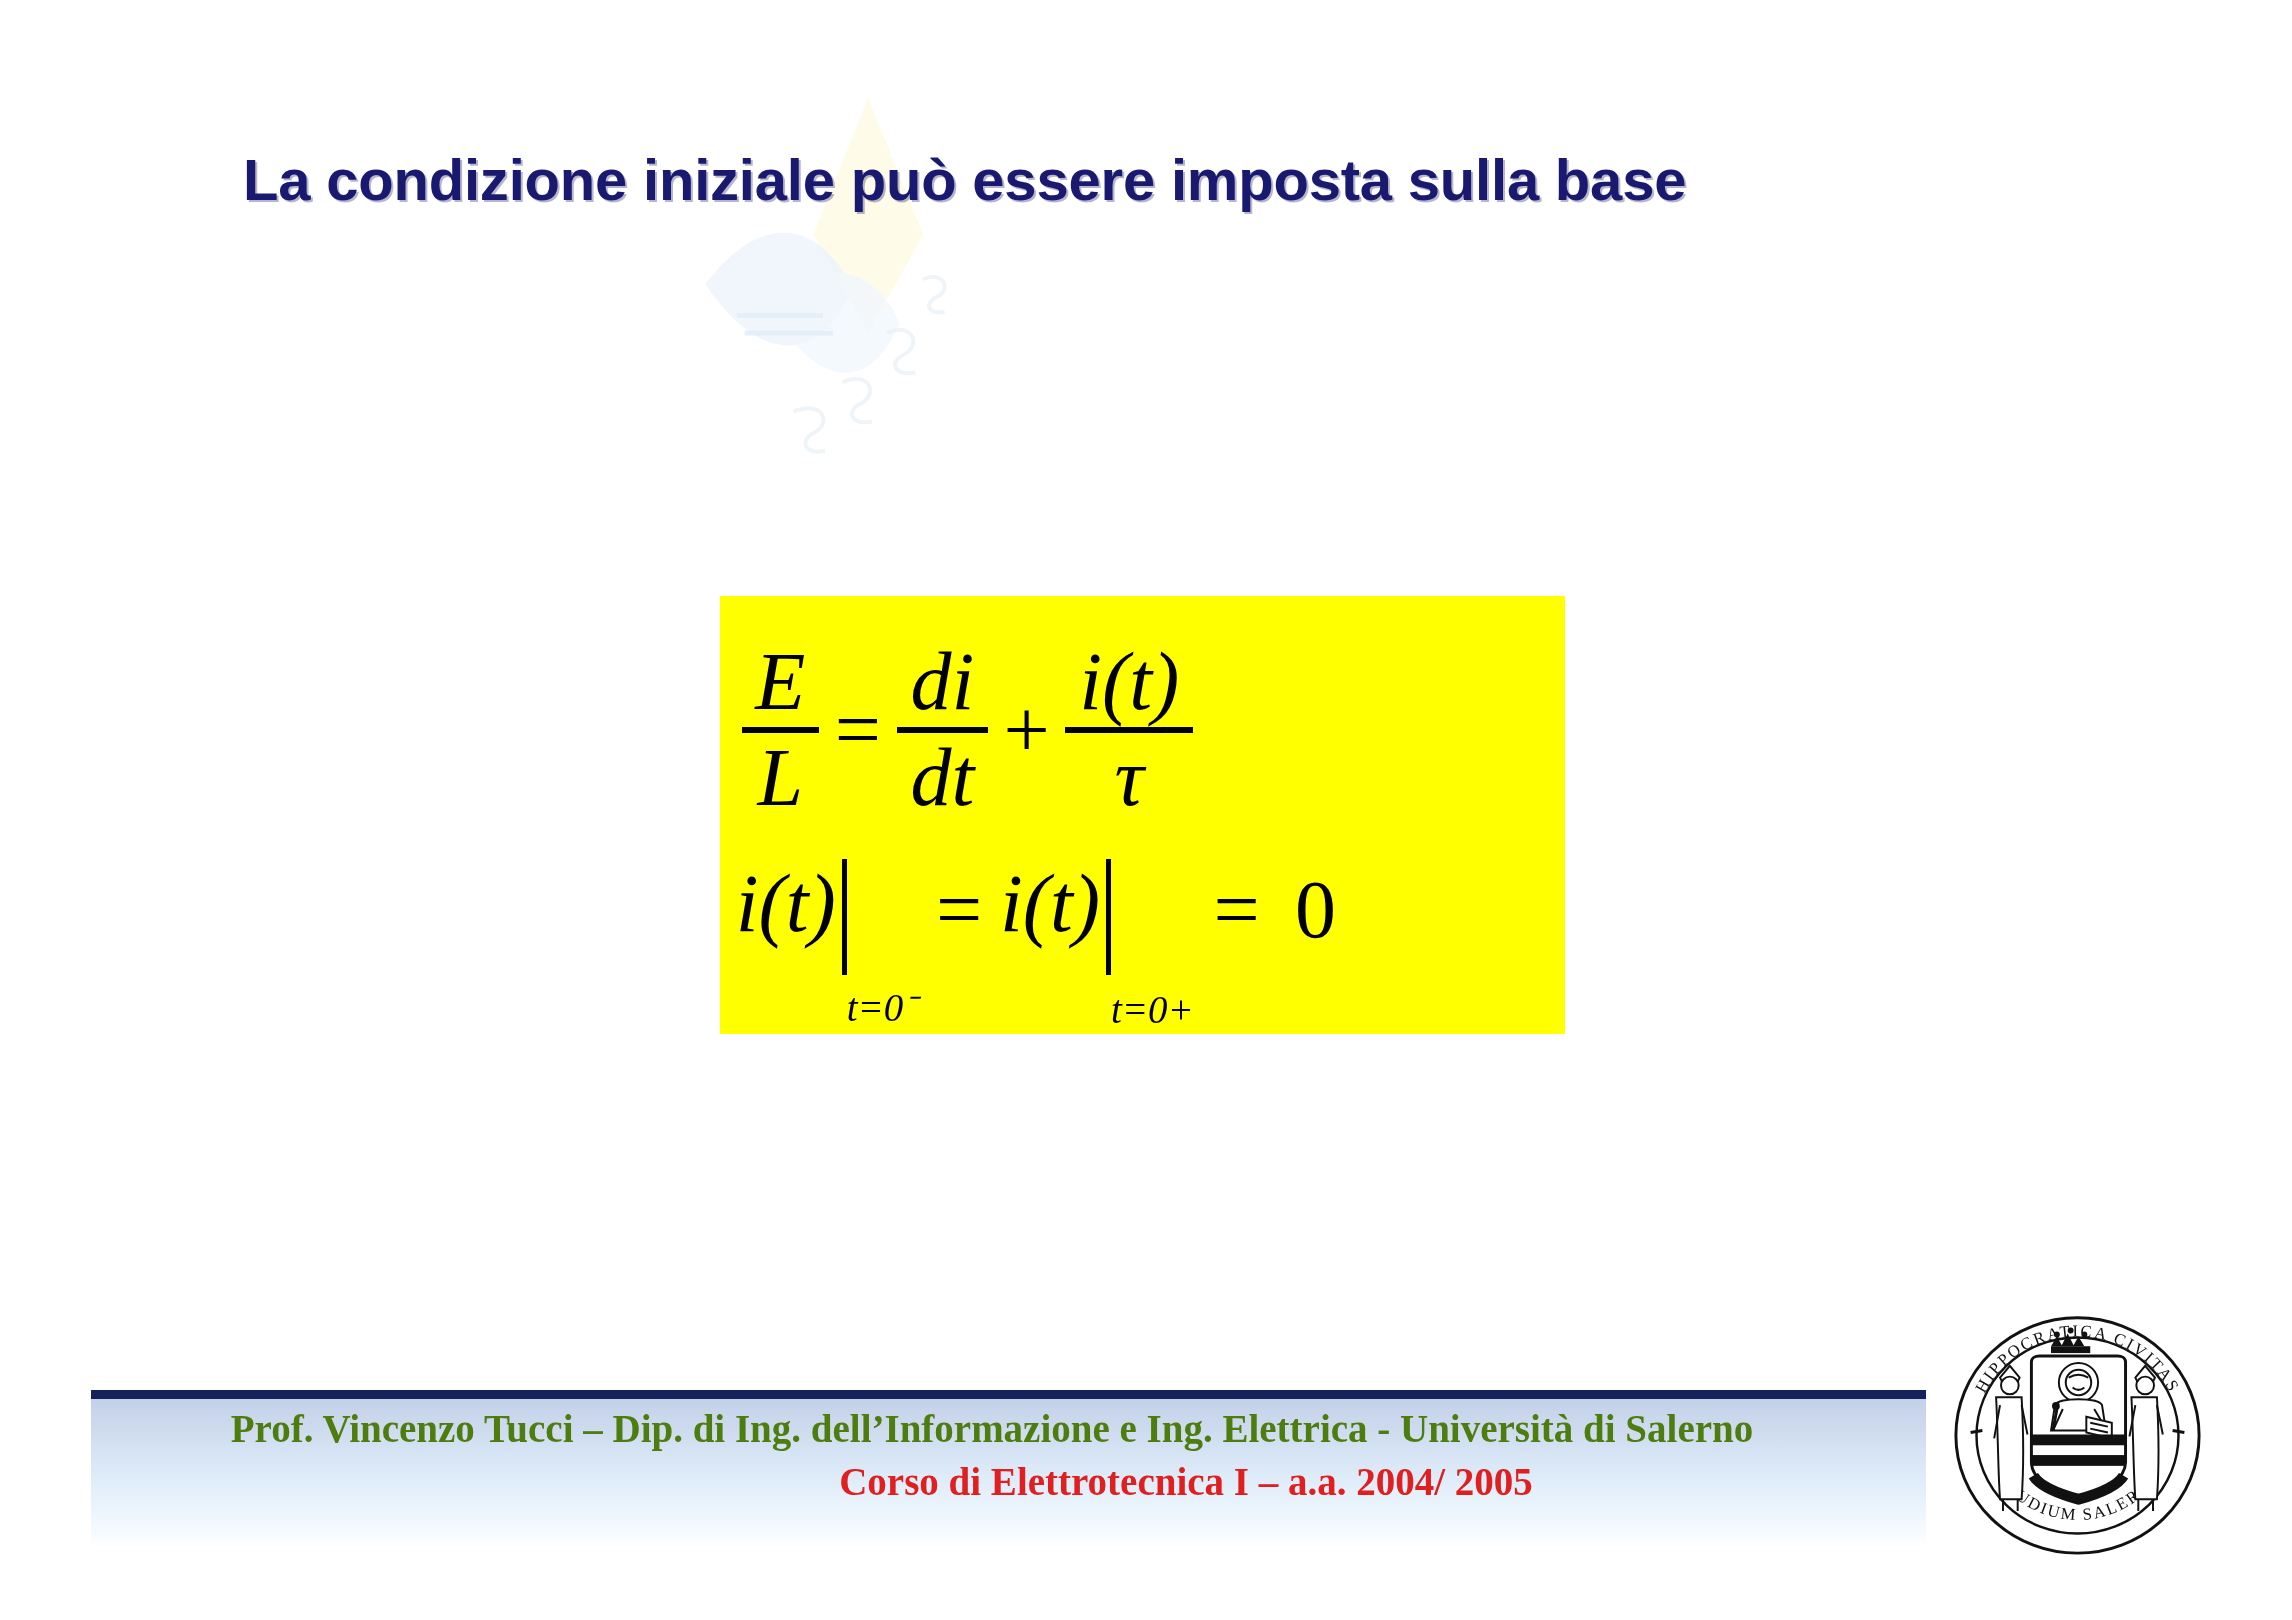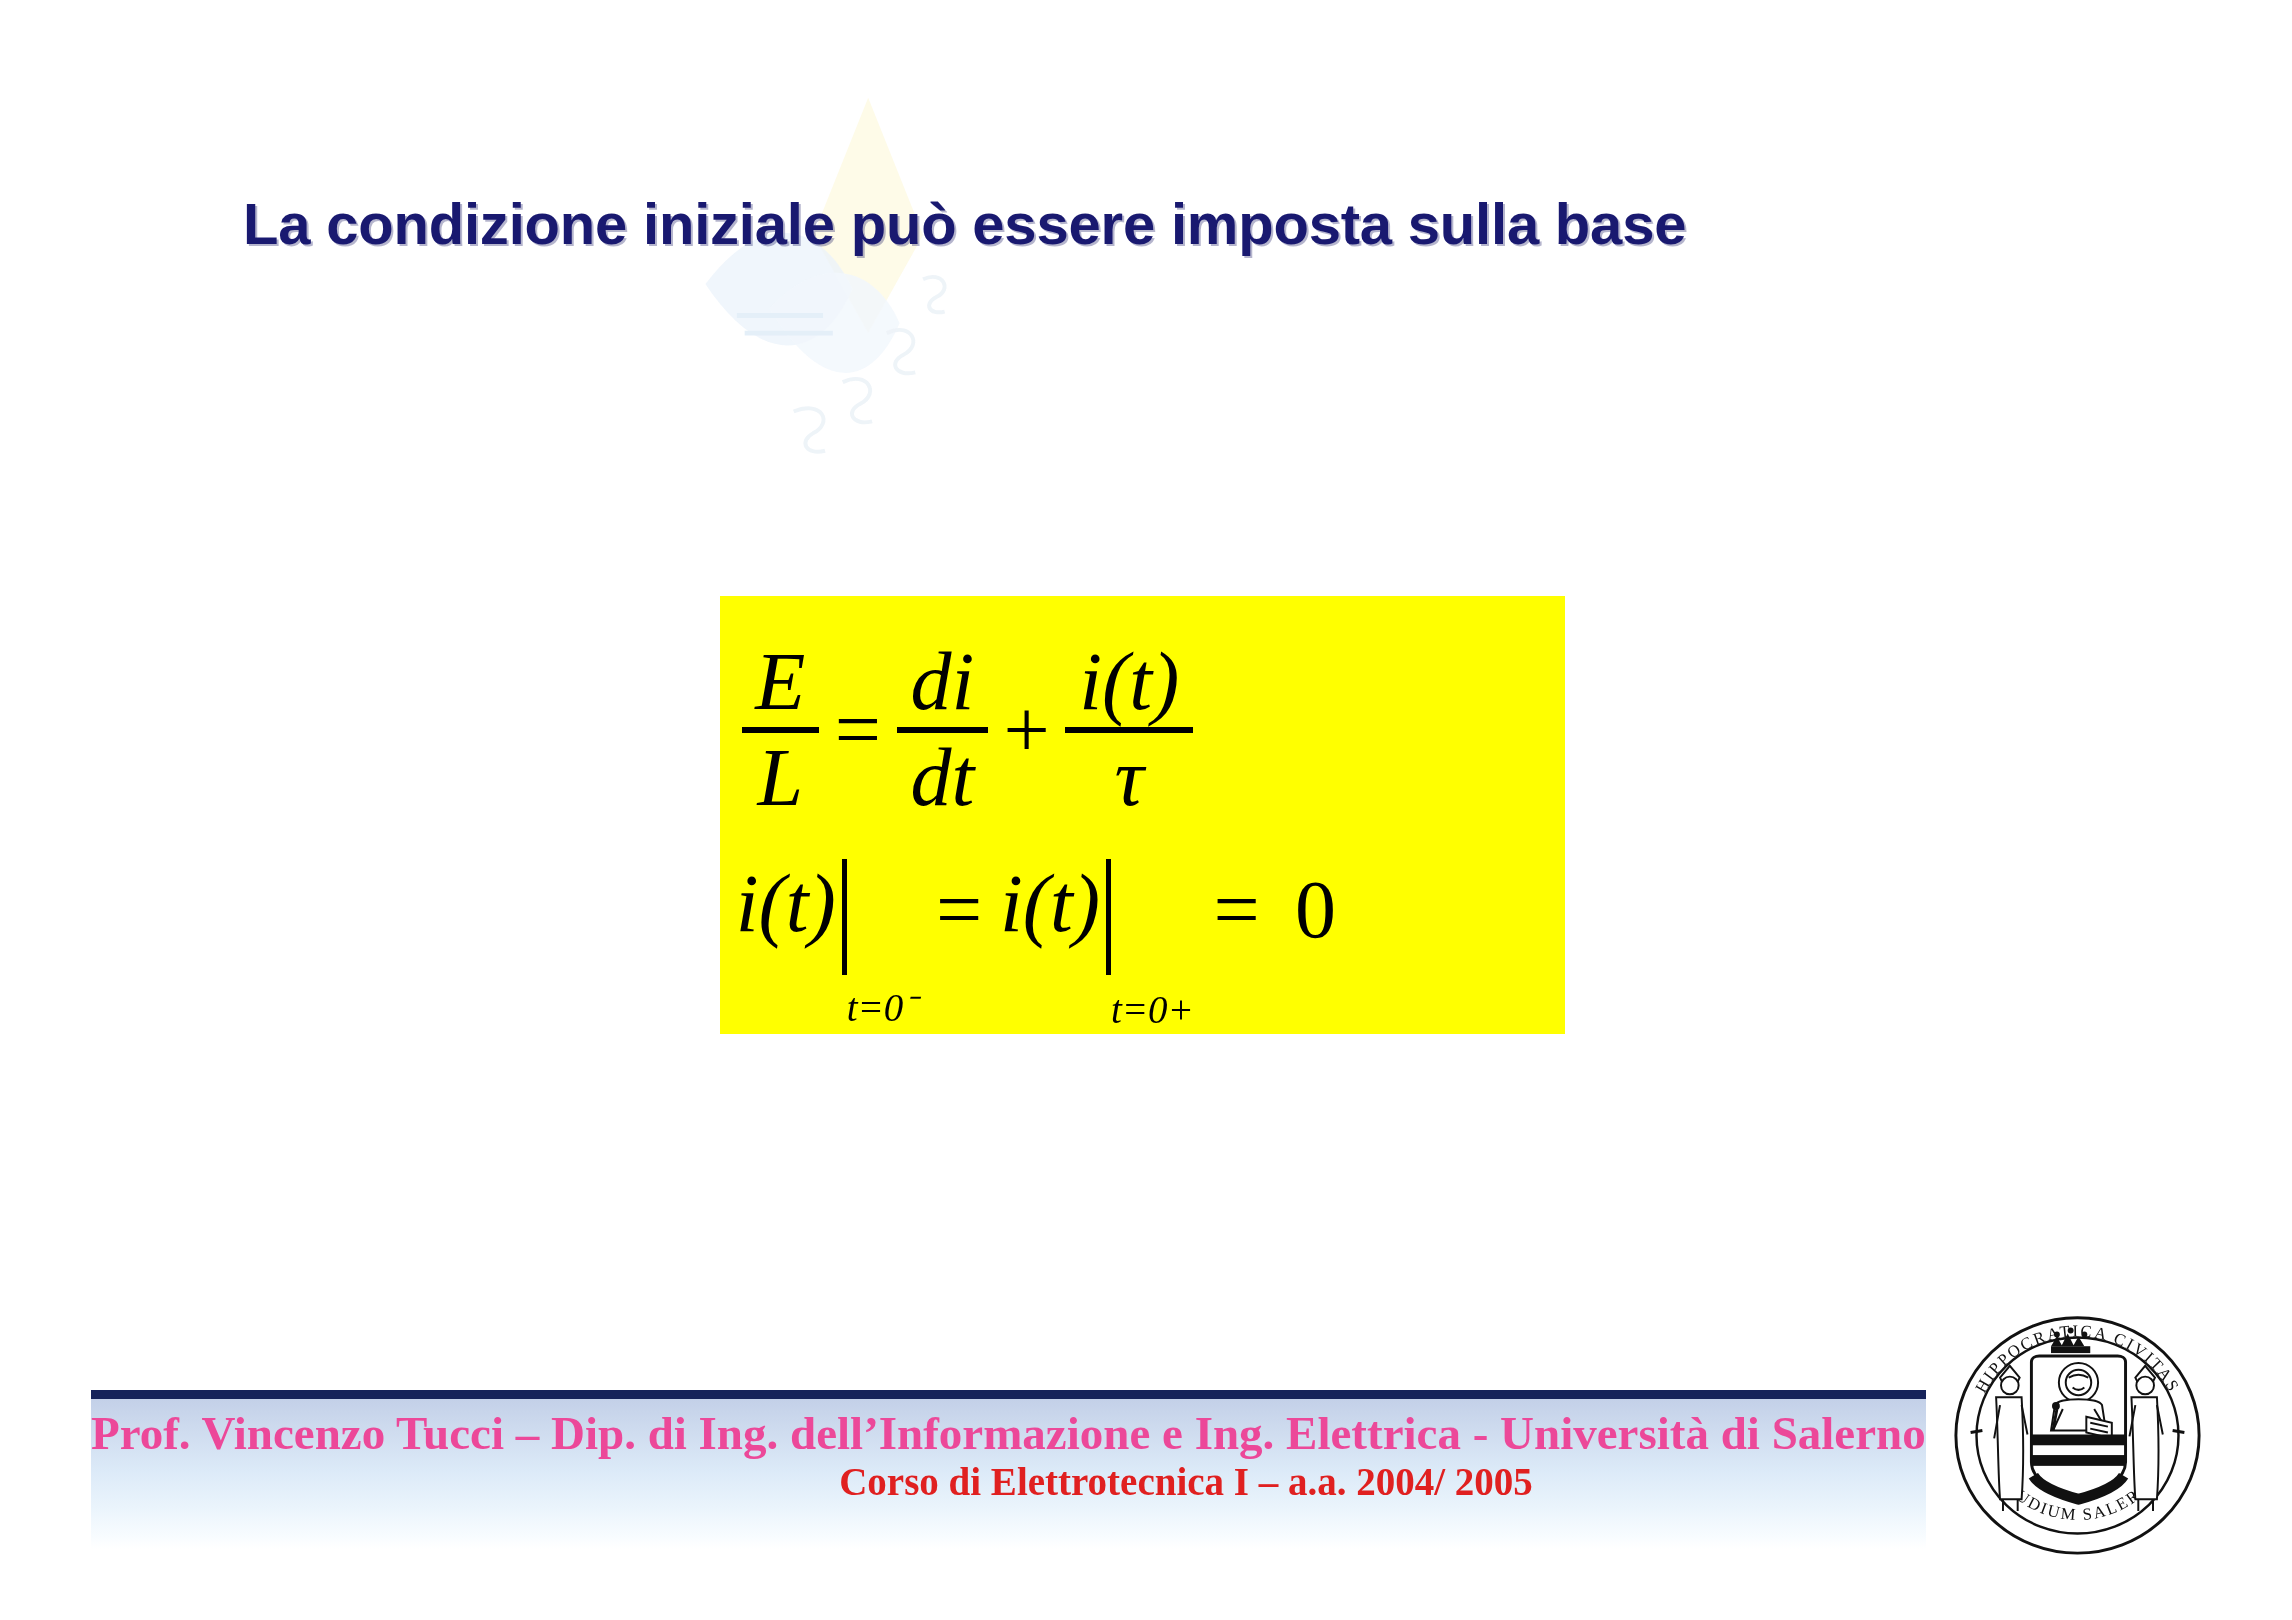--- a/index.html
+++ b/index.html
@@ -34,21 +34,20 @@
     top: 145px;
     width: 1666px;
     z-index: 2;
     color: #191970;
     font-family: "Liberation Sans", sans-serif;
     font-weight: bold;
     font-size: 58px;
     line-height: 69px;
     letter-spacing: -0.2px;
     text-shadow: 2px 2px 0 rgba(10,10,90,0.30);
-    margin-top: 44px;
   }
   #heading .hline {
     white-space: nowrap;
     display: block;
   }
 
   
   #formula-box {
     position: absolute;
     left: 720px;
@@ -161,23 +160,23 @@
         #ffffff 100%);
     z-index: 2;
   }
   #footer-line1 {
     position: absolute;
     left: 91px;
     top: 1406px;
     width: 1802px;
     text-align: center;
     font-family: "Liberation Serif", serif;
-    font-size: 47px;
+    font-size: 39px;
     font-weight: bold;
-    color: #ec4899;
+    color: #4d7c0f;
     z-index: 4;
     white-space: nowrap;
   }
   #footer-line2 {
     position: absolute;
     left: 91px;
     top: 1459px;
     width: 2190px;
     text-align: center;
     font-family: "Liberation Serif", serif;

